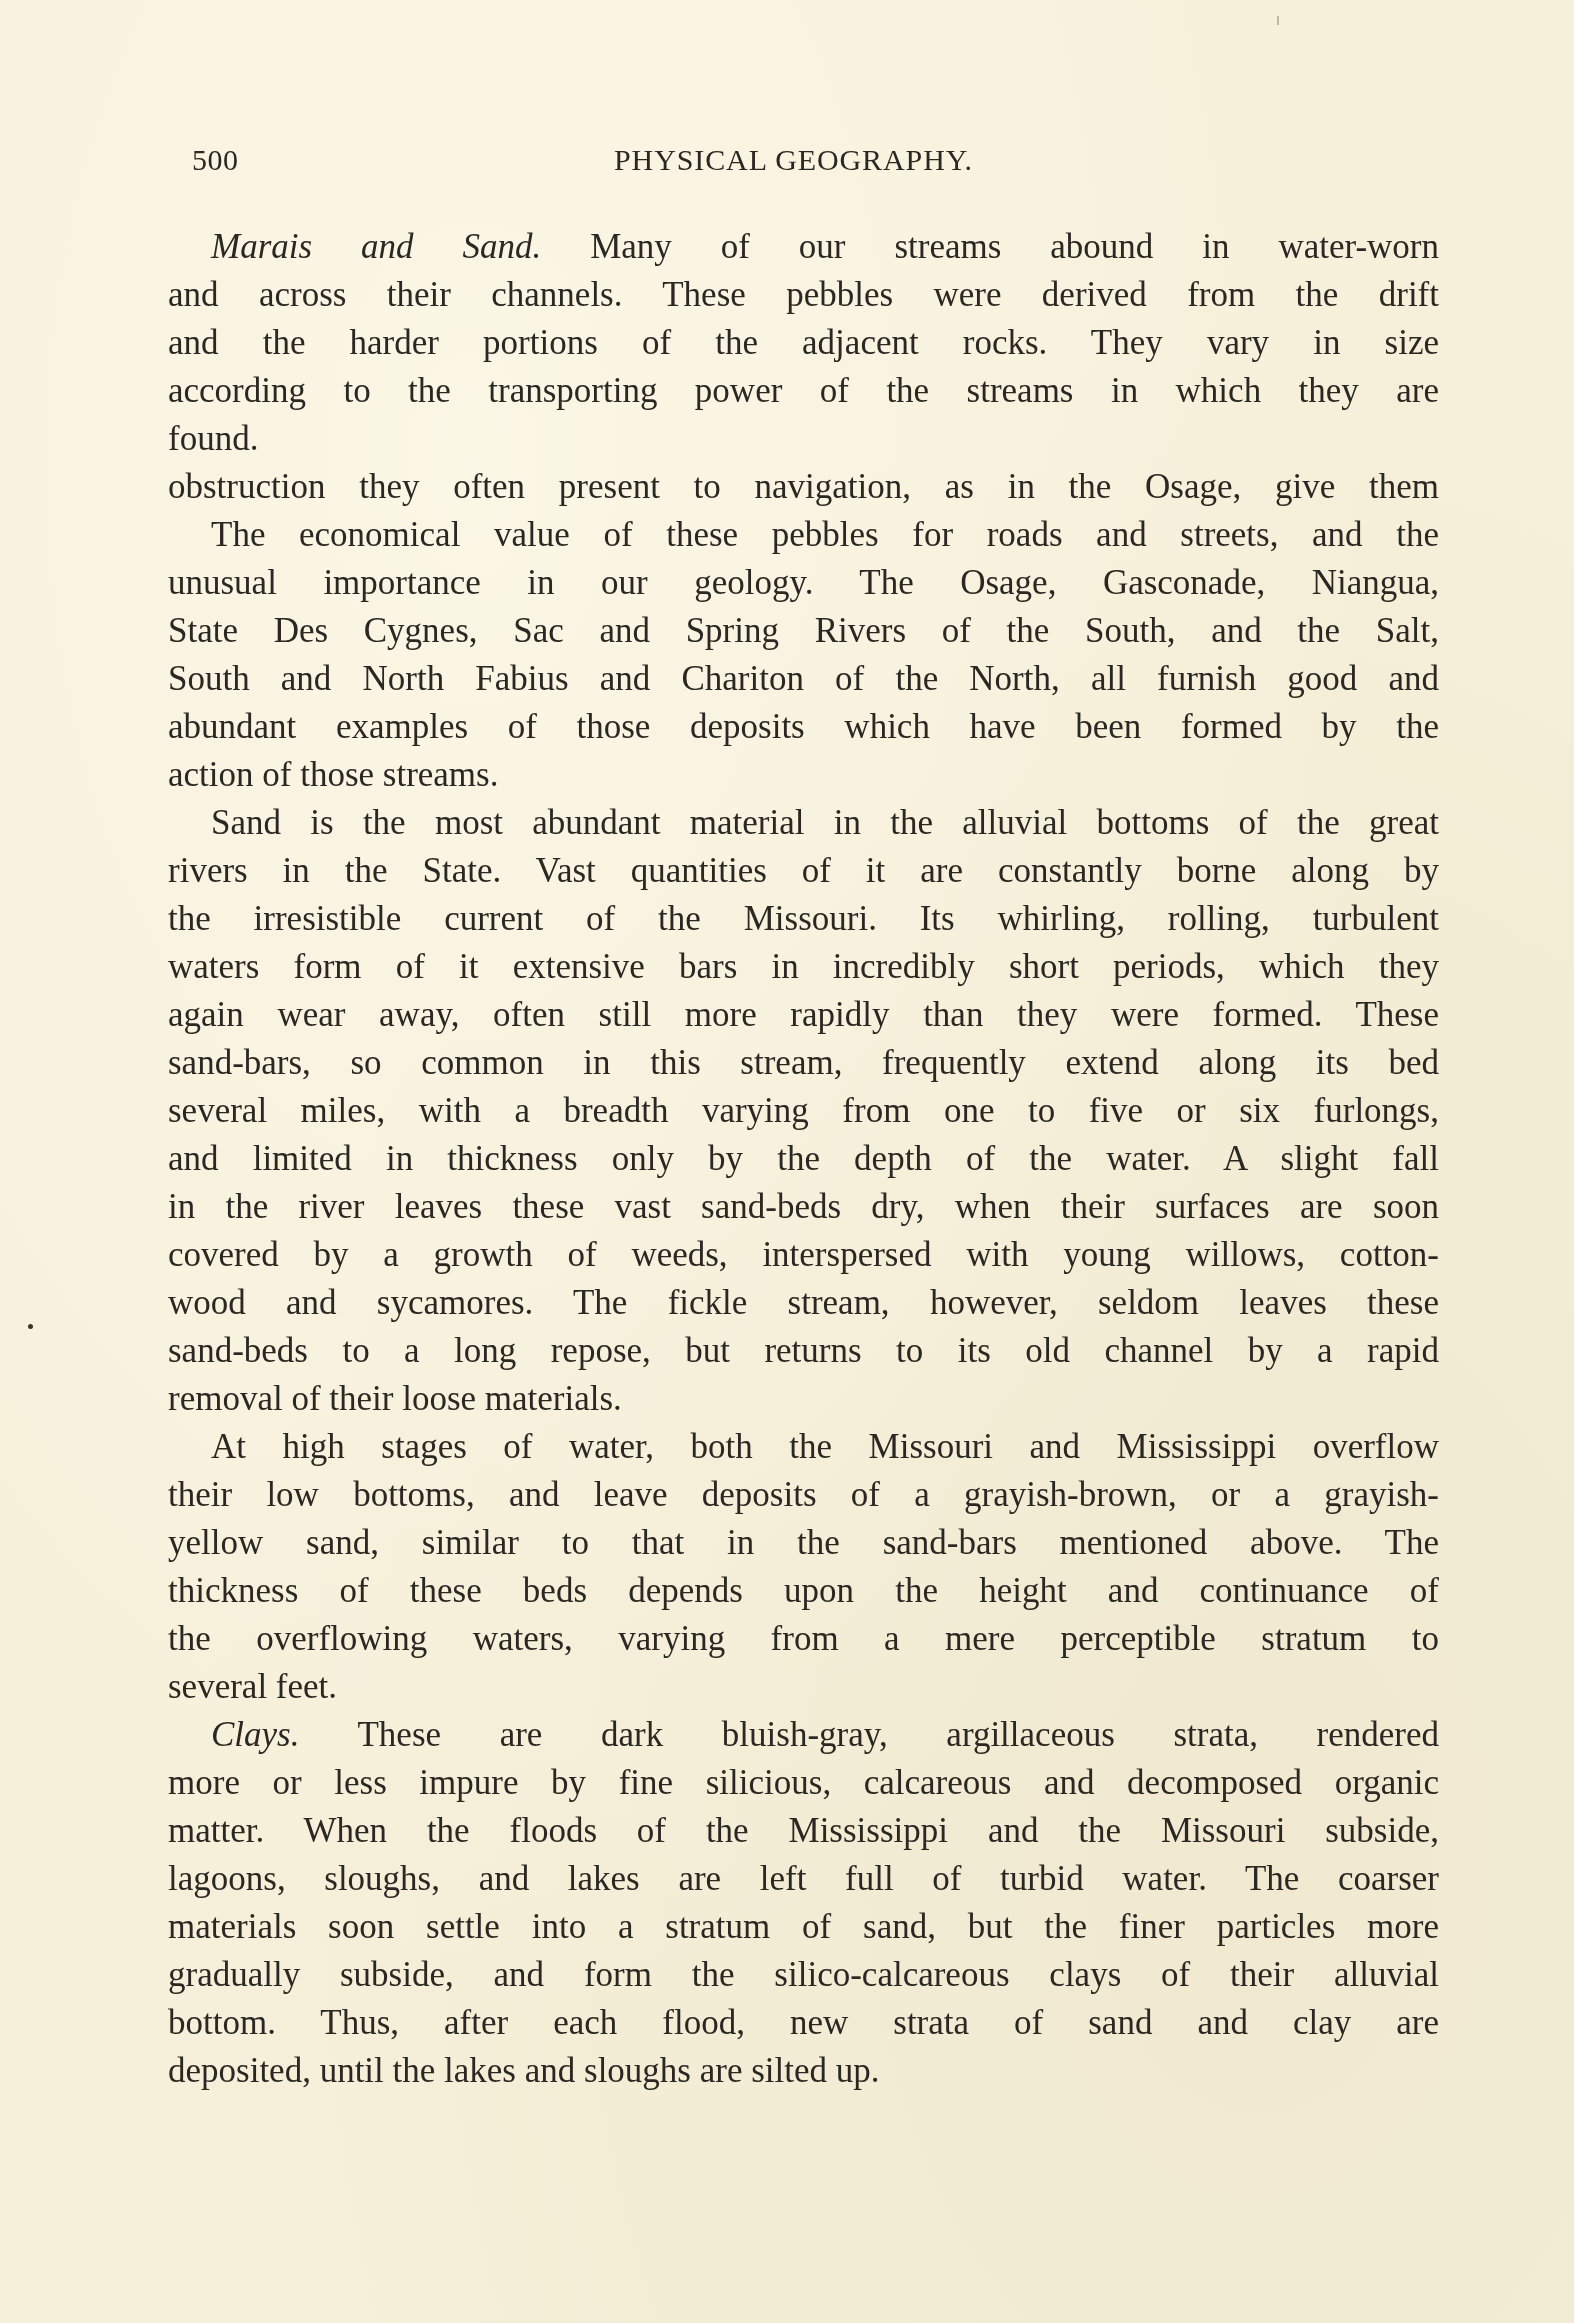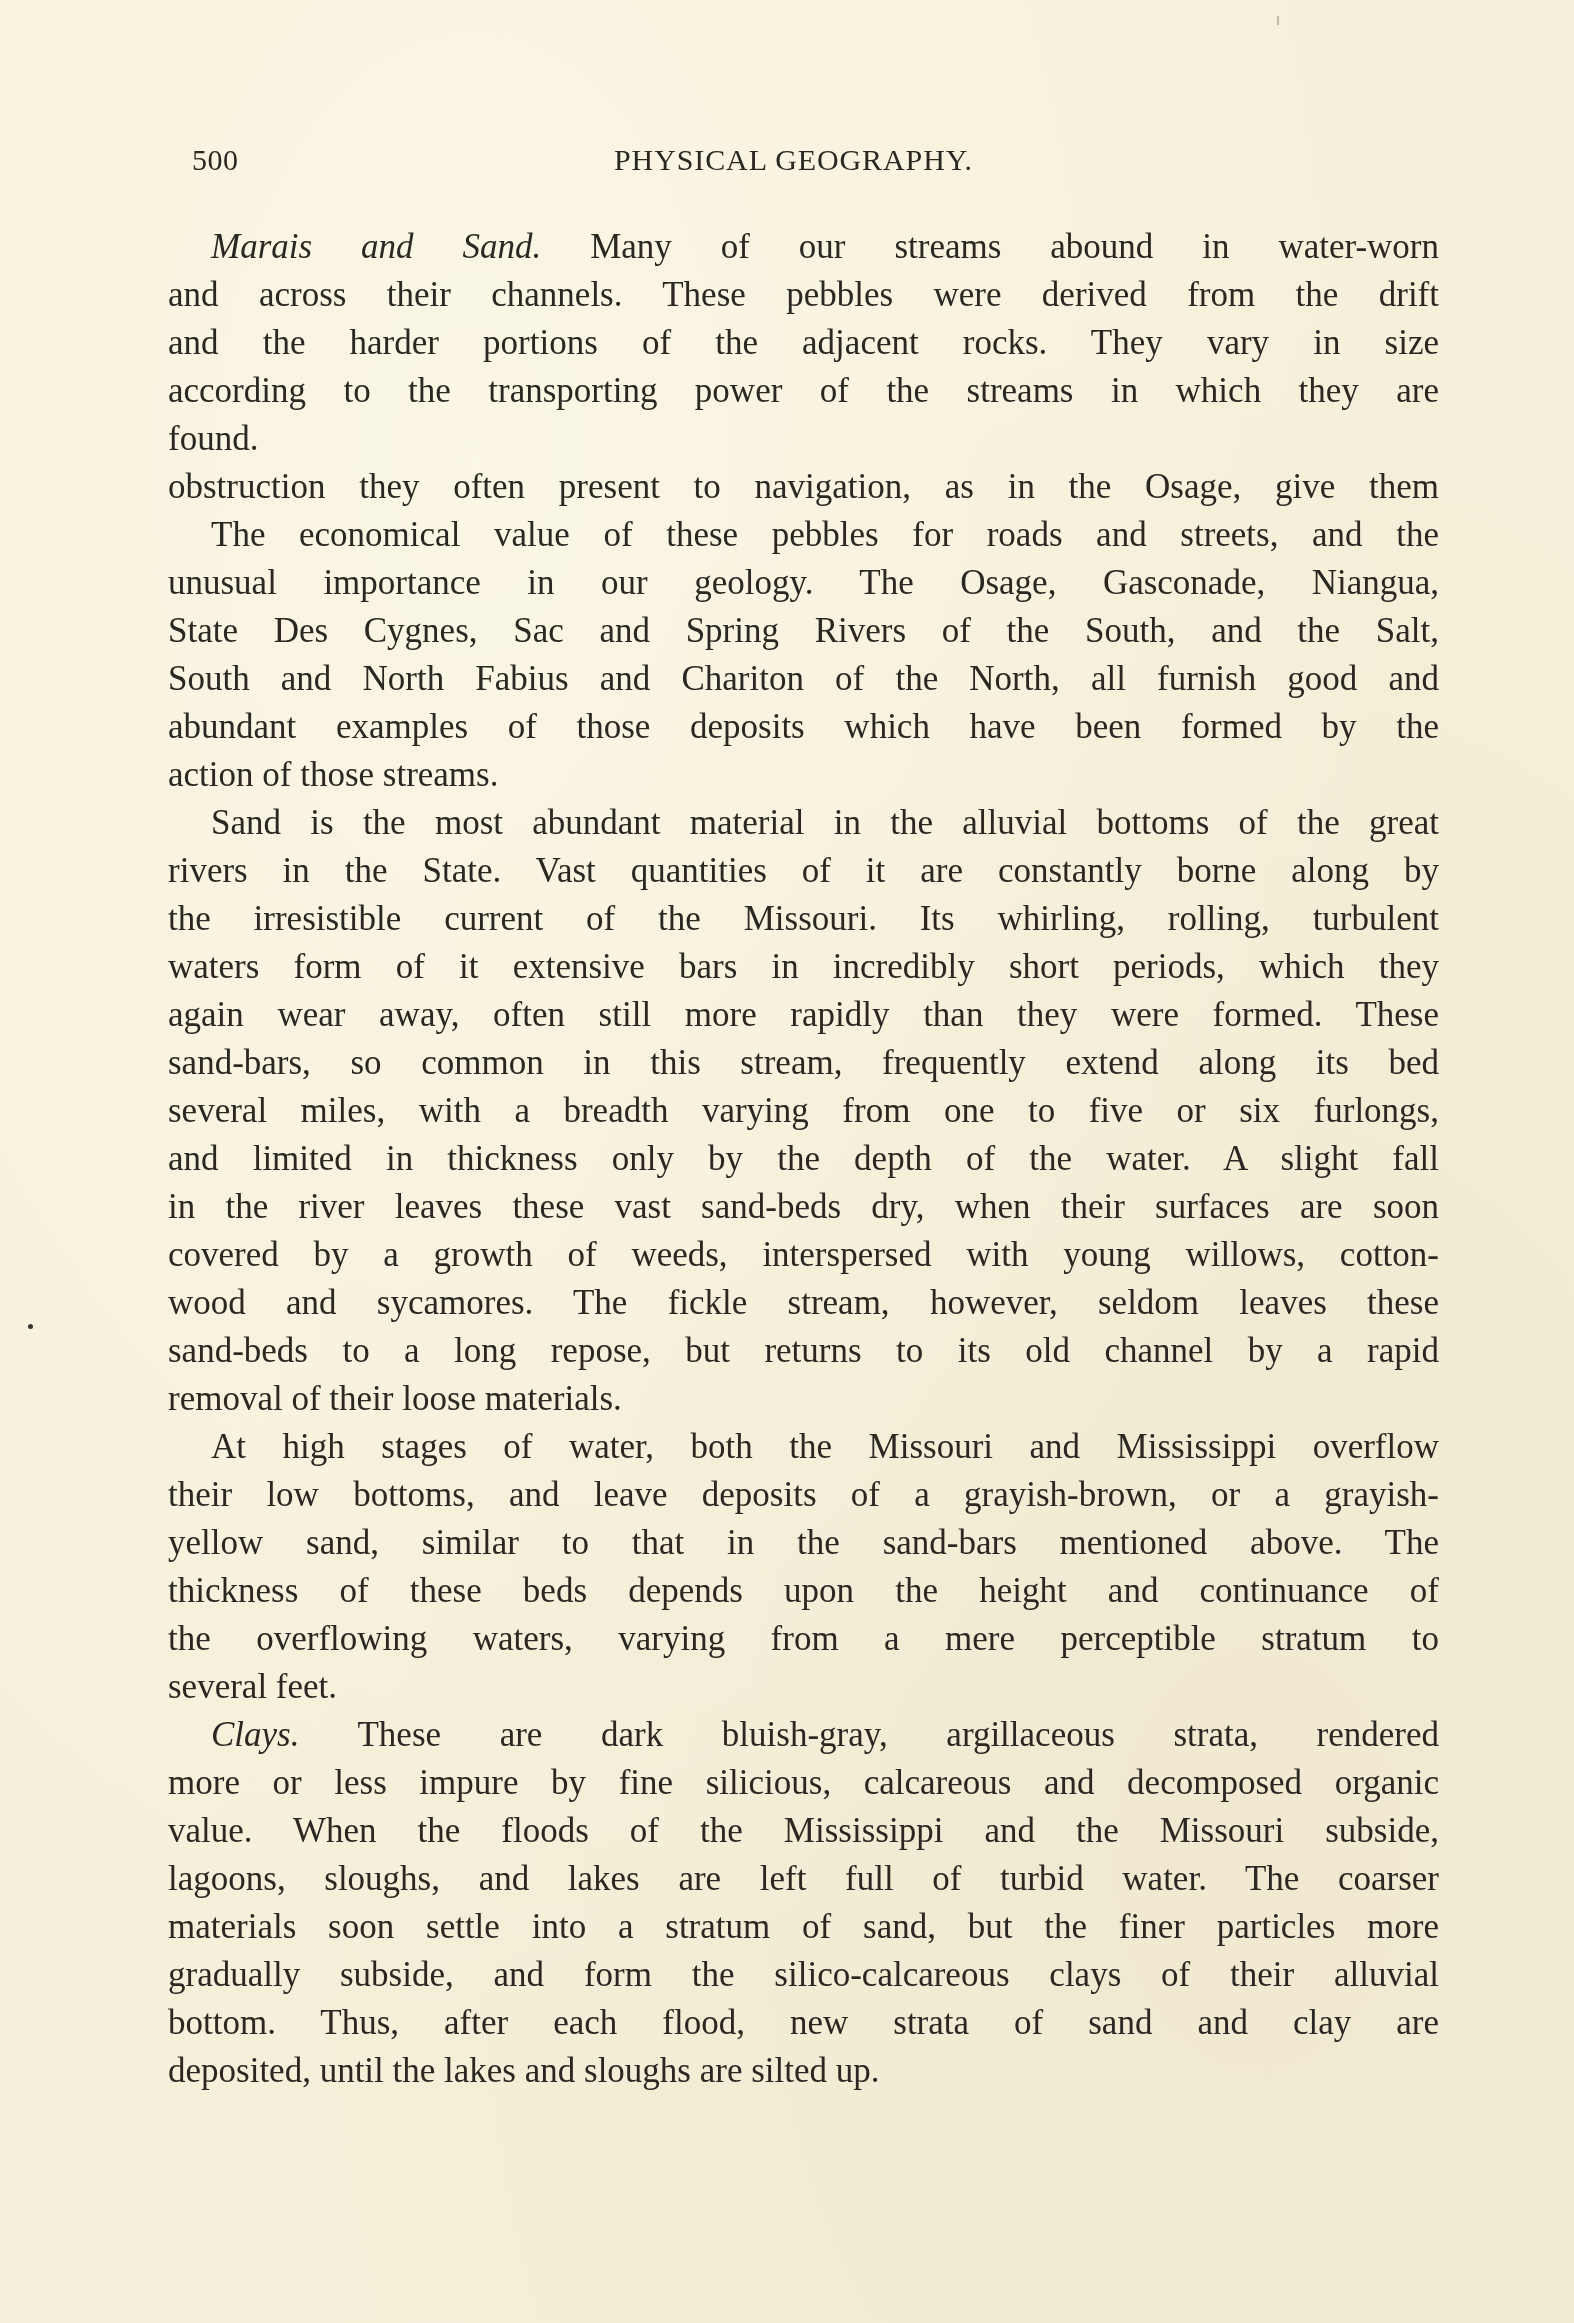--- a/index.html
+++ b/index.html
@@ -145,21 +145,21 @@
       <span class="line">their low bottoms, and leave deposits of a grayish-brown, or a grayish-</span>
       <span class="line">yellow sand, similar to that in the sand-bars mentioned above.  The</span>
       <span class="line">thickness of these beds depends upon the height and continuance of</span>
       <span class="line">the overflowing waters, varying from a mere perceptible stratum to</span>
       <span class="line last">several feet.</span>
     </p>
 
     <p class="para">
       <span class="line first"><span class="lead">Clays.</span><span> These are dark bluish-gray, argillaceous strata, rendered</span></span>
       <span class="line">more or less impure by fine silicious, calcareous and decomposed organic</span>
-      <span class="line">value.  When the floods of the Mississippi and the Missouri subside,</span>
+      <span class="line">matter.  When the floods of the Mississippi and the Missouri subside,</span>
       <span class="line">lagoons, sloughs, and lakes are left full of turbid water.  The coarser</span>
       <span class="line">materials soon settle into a stratum of sand, but the finer particles more</span>
       <span class="line">gradually subside, and form the silico-calcareous clays of their alluvial</span>
       <span class="line">bottom.  Thus, after each flood, new strata of sand and clay are</span>
       <span class="line last">deposited, until the lakes and sloughs are silted up.</span>
     </p>
 
   </div>
 
   <div class="margin-mark"></div>

